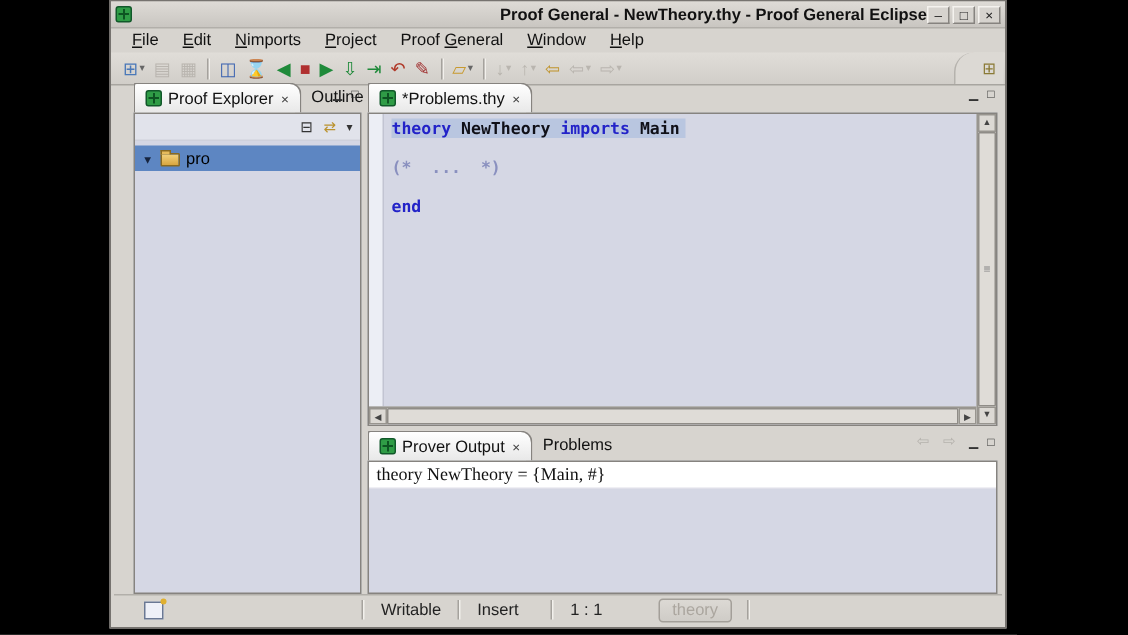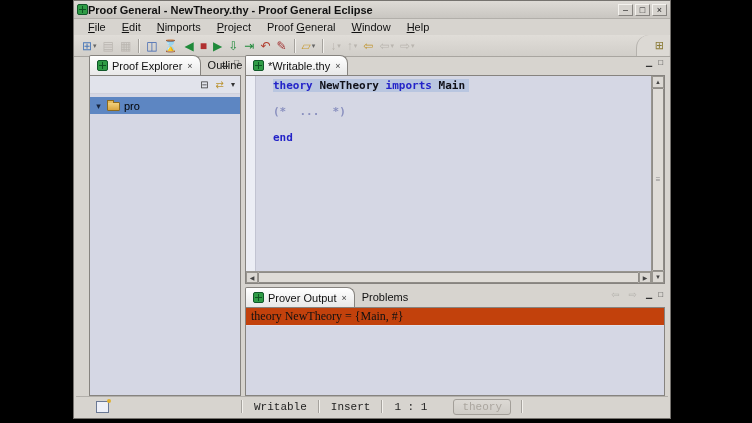--- a/index.html
+++ b/index.html
@@ -3,21 +3,21 @@
 <meta charset="utf-8">
 <style>
   html,body{margin:0;padding:0;background:#000;}
   .stage{position:relative;width:752px;height:423px;background:#000;overflow:hidden;
          font-family:"Liberation Sans",sans-serif;-webkit-font-smoothing:none;}
   .window{position:absolute;left:73px;top:0;width:598px;height:419px;background:#d7d4cf;
           border:1px solid #76736f;box-sizing:border-box;}
   
   .titlebar{height:17px;display:flex;align-items:center;padding:0 3px;
             background:linear-gradient(#dedbd6,#c9c6c1);border-bottom:1px solid #b2afaa;}
-  .title-text{flex:1;text-align:left;font-size:11px;font-weight:bold;color:#111;
+  .title-text{flex:1;text-align:right;font-size:11px;font-weight:bold;color:#111;
               white-space:nowrap;overflow:hidden;}
   .winbtns{display:flex;gap:2px;}
   .wbtn{width:15px;height:12px;background:#d6d3ce;border:1px solid;
         border-color:#f4f2ee #86837f #86837f #f4f2ee;font-size:9px;line-height:11px;
         text-align:center;color:#222;box-sizing:border-box;}
   
   .menubar{height:16px;display:flex;align-items:center;padding-left:6px;font-size:11px;color:#111;}
   .menu-item{padding:0 8px;white-space:nowrap;}
   .menu-item u{text-decoration:underline;}
   
@@ -71,42 +71,42 @@
   .pg-icon{width:11px;height:11px;border-radius:2px;background:#2f9c46;border:1px solid #11582a;
            box-sizing:border-box;position:relative;flex:none;}
   .pg-icon::before{content:'';position:absolute;inset:1px;
     background:linear-gradient(to right,transparent 40%,#0d5422 40%,#0d5422 60%,transparent 60%),
                linear-gradient(to bottom,transparent 40%,#0d5422 40%,#0d5422 60%,transparent 60%);}
   
   .editor-view{height:229px;flex:none;}
   .ed-body{display:grid;grid-template-columns:10px 1fr 13px;grid-template-rows:1fr 12px;
            position:absolute;inset:0;}
   .ruler{grid-column:1;grid-row:1;background:#eceef5;border-right:1px solid #c2c4d2;}
-  .code{grid-column:2;grid-row:1;background:#d5d7e4;padding-top:3px;overflow:hidden;padding-left:12px;}
+  .code{grid-column:2;grid-row:1;background:#d5d7e4;padding-top:3px;overflow:hidden;}
   .line{height:13px;line-height:13px;white-space:pre;padding-left:5px;
         font:bold 11px "DejaVu Sans Mono",monospace;color:#101018;}
   .kw{color:#2323c8;}
   .cm{color:#8a90bf;}
   .sel-line{background:#b9c6e0;display:inline-block;padding-right:4px;}
   .vscroll{grid-column:3;grid-row:1/3;display:flex;flex-direction:column;background:#d0cdc8;
            border-left:1px solid #98958f;}
   .hscroll{grid-column:1/3;grid-row:2;display:flex;background:#d0cdc8;border-top:1px solid #98958f;}
   .sbtn{background:#dcd9d4;border:1px solid #98958f;display:flex;align-items:center;
         justify-content:center;font-size:6px;color:#444;box-sizing:border-box;}
   .vscroll .sbtn{height:12px;width:100%;}
   .hscroll .sbtn{width:12px;height:100%;}
   .thumb{flex:1;background:#dfdcd7;border:1px solid #8f8c87;border-radius:1px;display:flex;
          align-items:center;justify-content:center;color:#8a8a8a;font-size:8px;box-sizing:border-box;}
   
   .output-view{flex:1;}
-  .out-line{height:16px;background:#c2410c;border-bottom:1px solid #dfdfe9;
+  .out-line{height:16px;background:#ffffff;border-bottom:1px solid #dfdfe9;
             font:12px "Liberation Serif",serif;color:#111;padding:1px 5px 0;white-space:pre;}
   
   .statusbar{position:absolute;left:2px;right:2px;bottom:2px;height:19px;background:#d7d4cf;
-             border-top:1px solid #b2afaa;display:flex;align-items:center;font-size:11px;color:#222;font-family:Liberation Mono, monospace;}
+             border-top:1px solid #b2afaa;display:flex;align-items:center;font-size:11px;color:#222;}
   .fv-icon{width:11px;height:10px;border:1px solid #6a7894;background:#eef0f8;position:relative;
            margin-left:20px;flex:none;}
   .fv-icon::after{content:'';position:absolute;right:-3px;top:-3px;width:4px;height:4px;
            background:#e0b030;border-radius:50%;}
   .st-cells{position:absolute;left:165px;top:0;bottom:0;display:flex;align-items:center;}
   .st-div{width:0;height:13px;border-left:1px solid #a5a29d;border-right:1px solid #f2f0ec;}
   .st-cell{padding:0 11px;min-width:38px;white-space:nowrap;}
   .mode-btn{margin:0 10px;border:1px solid #a39f99;border-radius:3px;padding:1px 8px;
             color:#aba69f;font-size:11px;background:linear-gradient(#dcd9d4,#cfccc7);}
 </style>
@@ -239,21 +239,21 @@
           </div>
         </div>
       </div>
 
       <div class="view" style="flex:1;gap:3px;">
 
         <div class="view editor-view">
           <div class="tabbar">
             <span class="tab sel">
               <span class="pg-icon"></span>
-              <span>*Writable.thy</span>
+              <span>*Problems.thy</span>
               <span class="close">×</span>
             </span>
             <span class="minmax">
               <span>▁</span>
               <span>□</span>
             </span>
           </div>
           <div class="body">
             <div class="ed-body">
               <div class="ruler"></div>

